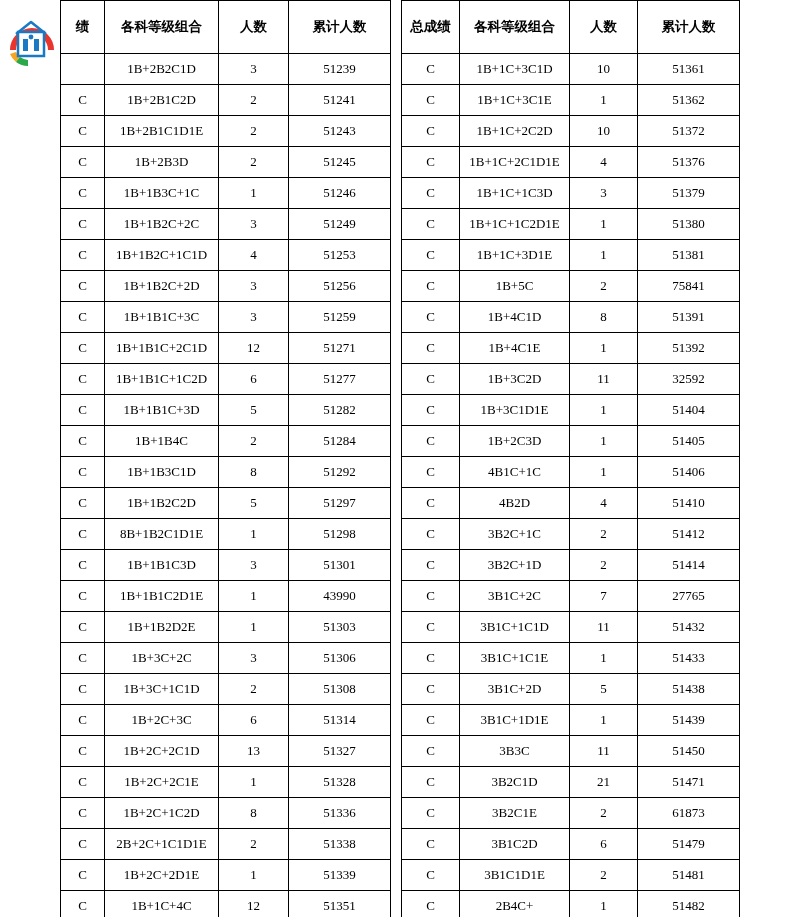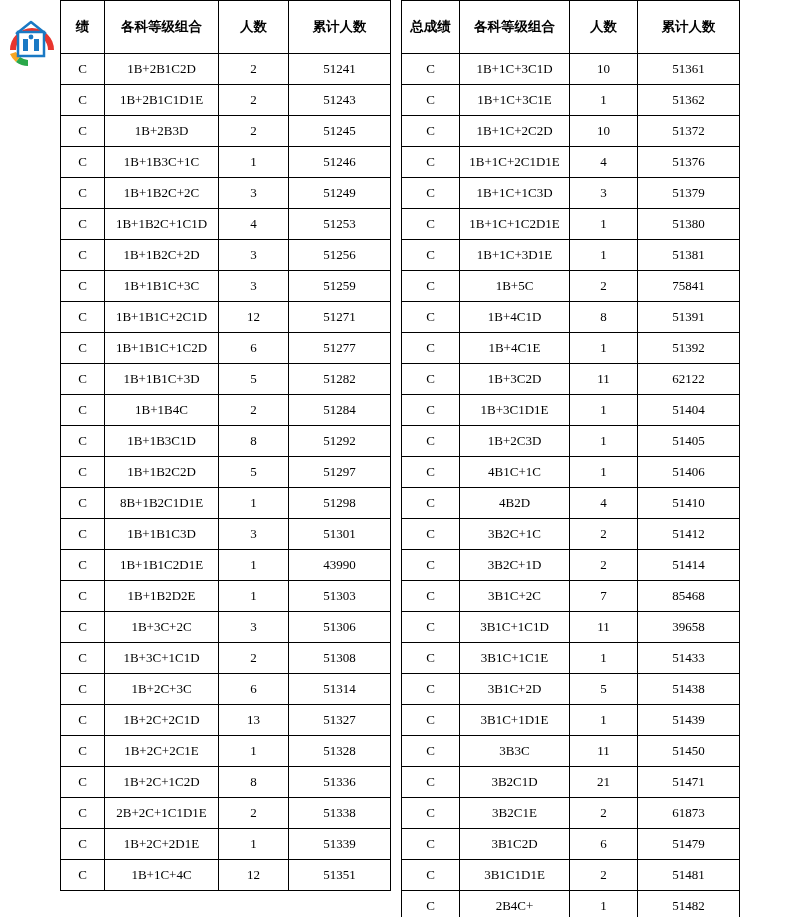--- a/index.html
+++ b/index.html
@@ -104,20 +104,26 @@
       <thead>
         <tr>
           <th>绩</th>
           <th>各科等级组合</th>
           <th>人数</th>
           <th>累计人数</th>
         </tr>
       </thead>
       <tbody>
           <tr>
+            <td></td>
+            <td class="cell-combo">1B+2B2C1D</td>
+            <td>3</td>
+            <td>51239</td>
+          </tr>
+          <tr>
             <td>C</td>
             <td class="cell-combo">1B+2B1C2D</td>
             <td>2</td>
             <td>51241</td>
           </tr>
           <tr>
             <td>C</td>
             <td class="cell-combo">1B+2B1C1D1E</td>
             <td>2</td>
             <td>51243</td>
@@ -350,21 +356,21 @@
           <tr>
             <td>C</td>
             <td class="cell-combo">1B+4C1E</td>
             <td>1</td>
             <td>51392</td>
           </tr>
           <tr>
             <td>C</td>
             <td class="cell-combo">1B+3C2D</td>
             <td>11</td>
-            <td>62122</td>
+            <td>32592</td>
           </tr>
           <tr>
             <td>C</td>
             <td class="cell-combo">1B+3C1D1E</td>
             <td>1</td>
             <td>51404</td>
           </tr>
           <tr>
             <td>C</td>
             <td class="cell-combo">1B+2C3D</td>
@@ -392,27 +398,27 @@
           <tr>
             <td>C</td>
             <td class="cell-combo">3B2C+1D</td>
             <td>2</td>
             <td>51414</td>
           </tr>
           <tr>
             <td>C</td>
             <td class="cell-combo">3B1C+2C</td>
             <td>7</td>
-            <td>85468</td>
+            <td>27765</td>
           </tr>
           <tr>
             <td>C</td>
             <td class="cell-combo">3B1C+1C1D</td>
             <td>11</td>
-            <td>39658</td>
+            <td>51432</td>
           </tr>
           <tr>
             <td>C</td>
             <td class="cell-combo">3B1C+1C1E</td>
             <td>1</td>
             <td>51433</td>
           </tr>
           <tr>
             <td>C</td>
             <td class="cell-combo">3B1C+2D</td>

